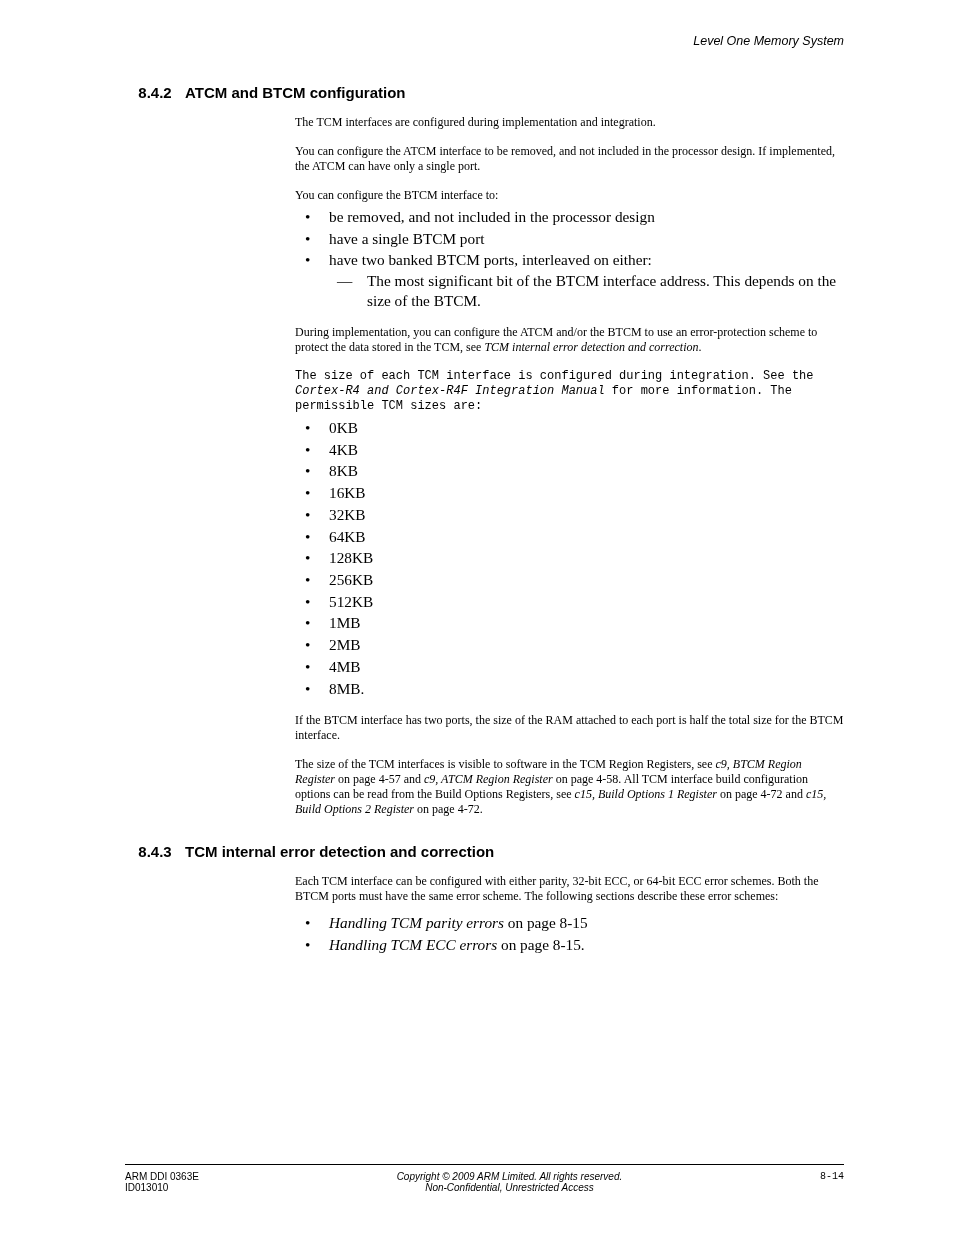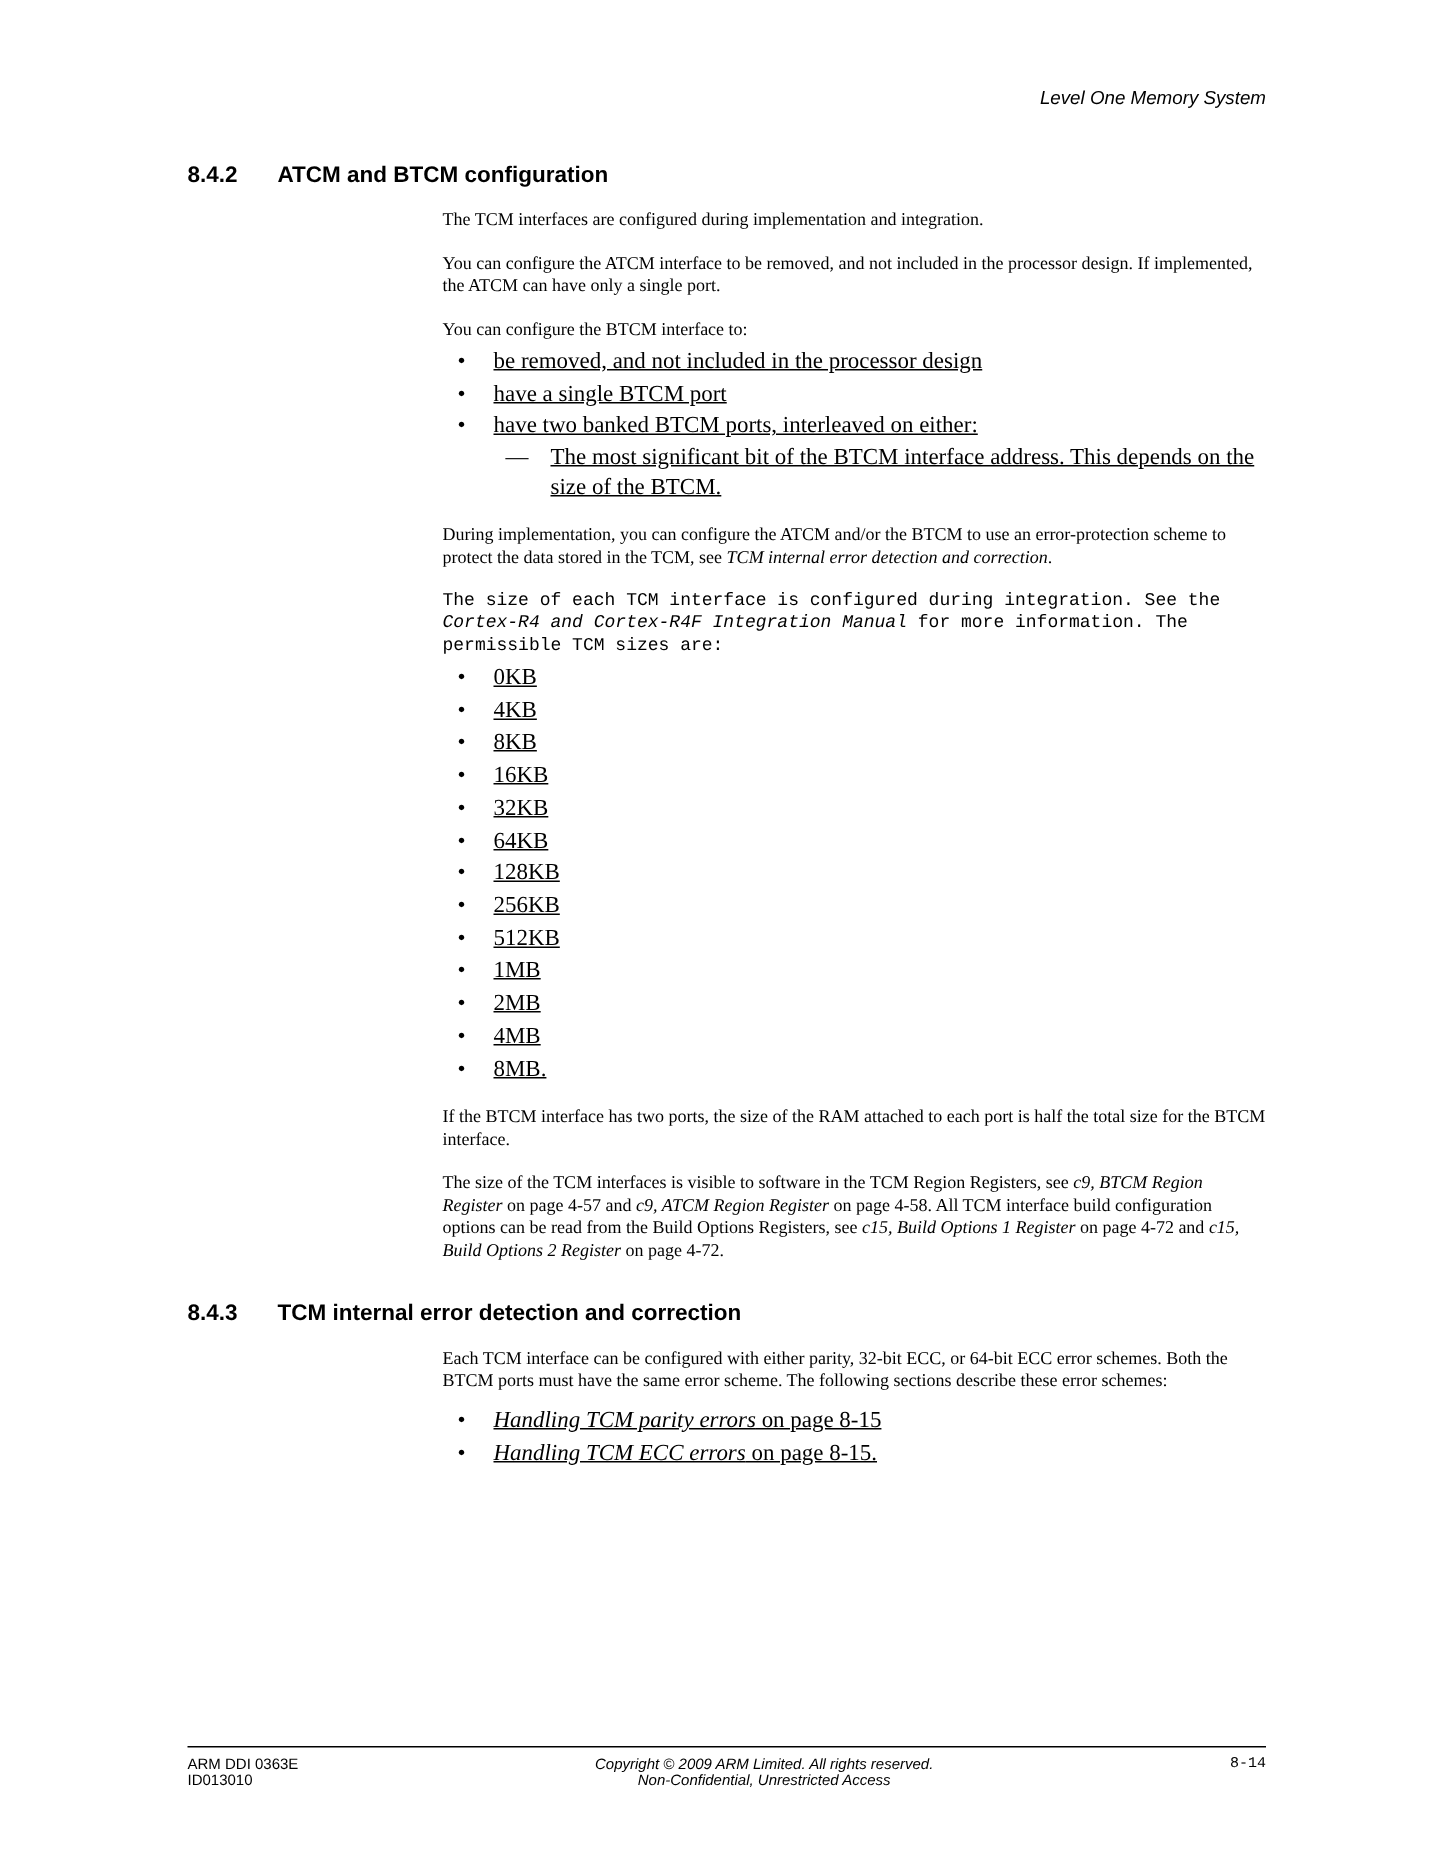--- a/index.html
+++ b/index.html
@@ -8,36 +8,37 @@
     font-family: "Times New Roman", Times, serif;
     font-size: 15px;
     color: #000;
     background: #fff;
   }
   .page {
     width: 954px;
     height: 1235px;
     position: relative;
     box-sizing: border-box;
-    padding: 58px 110px 0 125px;
+    padding: 34px 110px 0 125px;
   }
   .running-header {
     text-align: right;
     font-family: Arial, Helvetica, sans-serif;
     font-style: italic;
     font-size: 12.5px;
     margin-bottom: 36px;
   }
   .section {
     margin-bottom: 26px;
   }
   .section-row {
     display: flex;
     align-items: baseline;
     margin-bottom: 14px;
+    text-align: center;
   }
   .section-num {
     font-family: Arial, Helvetica, sans-serif;
     font-weight: bold;
     font-size: 15px;
     width: 60px;
     flex: 0 0 60px;
   }
   .section-title {
     font-family: Arial, Helvetica, sans-serif;
@@ -55,21 +56,20 @@
   ul.b1 {
     margin: 0 0 14px 0;
     padding: 0 0 0 34px;
     list-style: none;
   }
   ul.b1 > li {
     position: relative;
     padding-left: 0;
     font-size: 15.3px;
     line-height: 1.42;
-    text-decoration: underline;
   }
   ul.b1 > li::before {
     content: "•";
     position: absolute;
     left: -24px;
     top: 0;
   }
   ul.b2 {
     margin: 0;
     padding: 0 0 0 38px;

